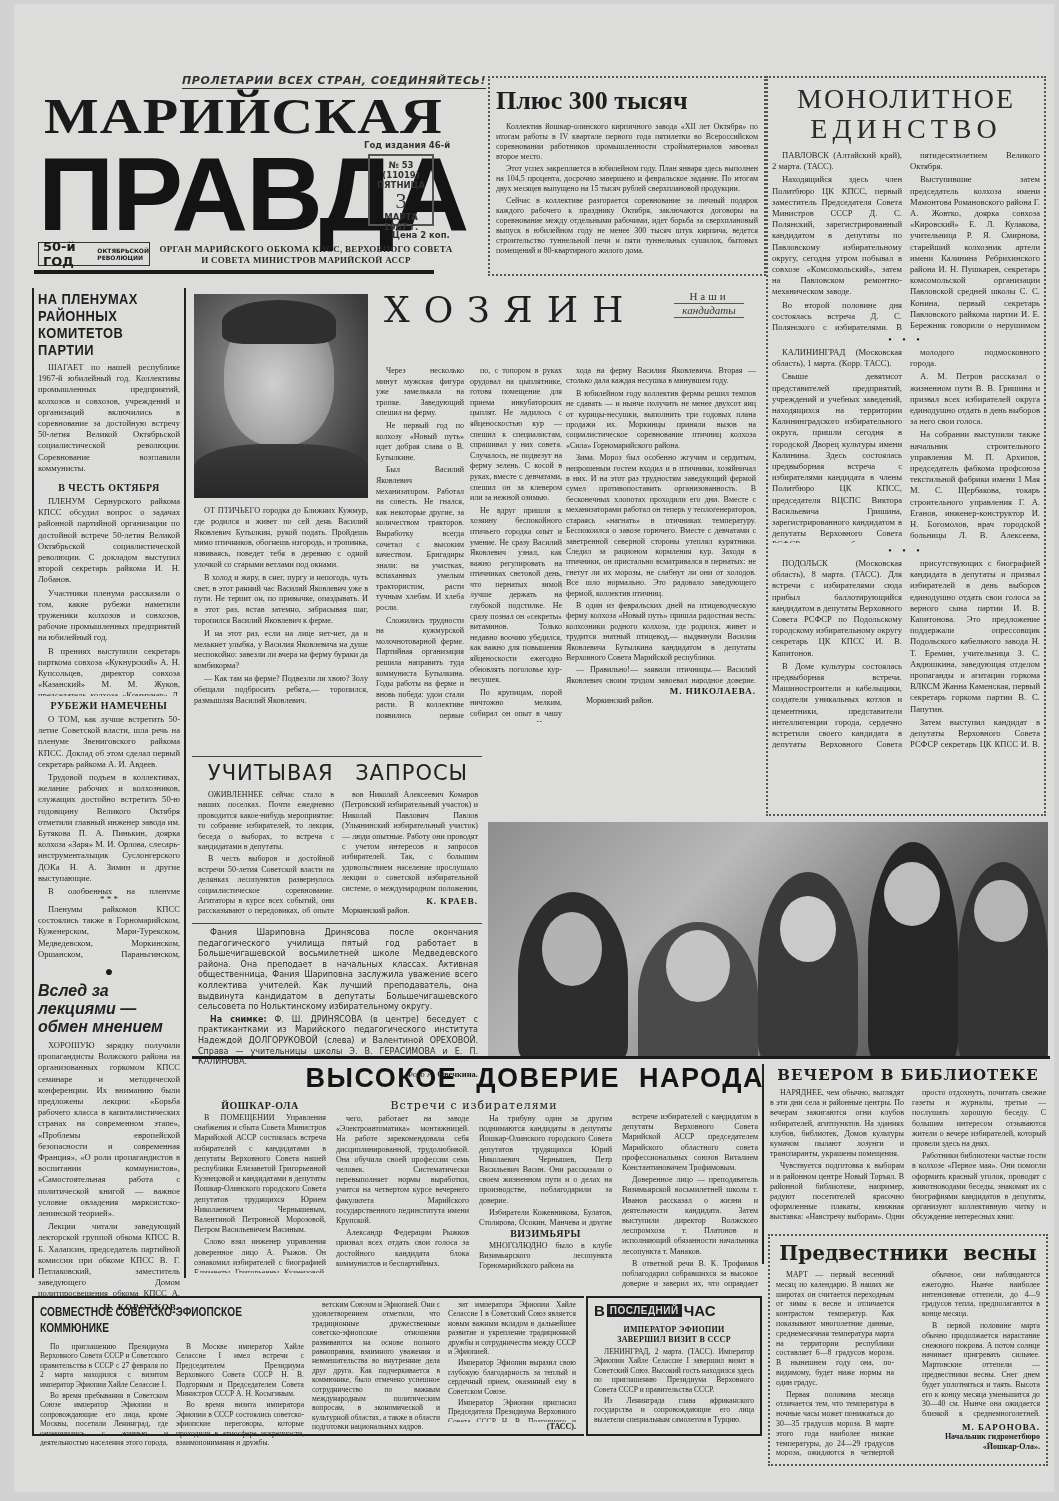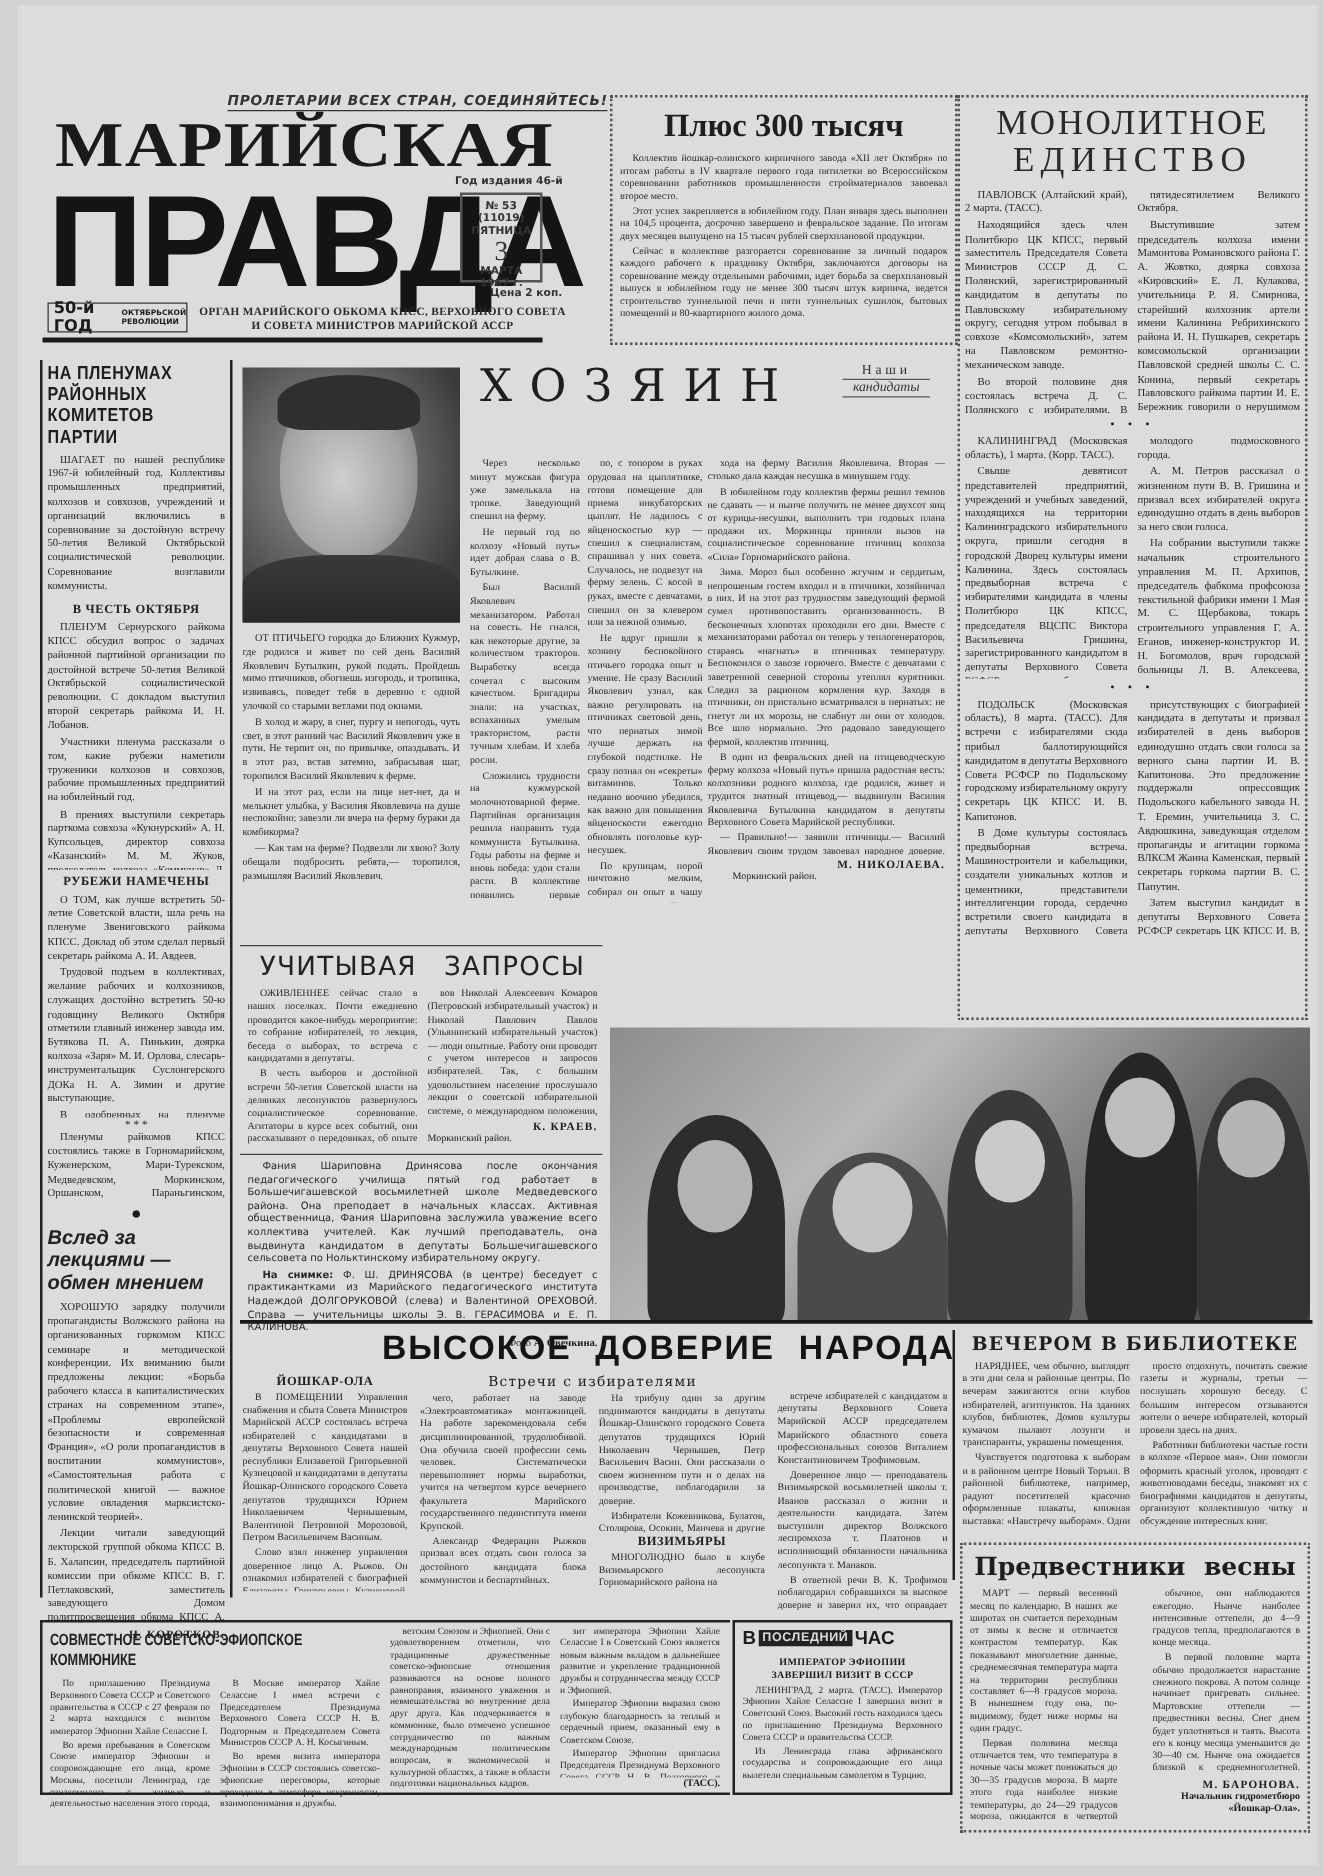--- a/index.html
+++ b/index.html
@@ -61,21 +61,21 @@
     </div>
     <div class="abs center" style="left:122px;top:178px;width:300px;font-size:9px;line-height:11px;font-weight:bold;letter-spacing:.3px;color:#2a2a2a;">
       <div>ОРГАН МАРИЙСКОГО ОБКОМА КПСС, ВЕРХОВНОГО СОВЕТА</div>
       <div>И СОВЕТА МИНИСТРОВ МАРИЙСКОЙ АССР</div>
     </div>
   </div>
   <div class="rule-thick" style="left:20px;top:266px;width:400px;height:4px;"></div>
 
   <div class="dashed-frame" style="left:474px;top:72px;width:278px;height:200px;"></div>
   <div class="abs" style="left:482px;top:82px;width:262px;">
-    <div style="font-size:26px;font-weight:bold;text-align:center;line-height:30px;margin-bottom:6px;color:#1e1e1e;">Плюс 300 тысяч</div>
+    <div style="font-size:26px;font-weight:bold;text-align:left;line-height:30px;margin-bottom:6px;color:#1e1e1e;">Плюс 300 тысяч</div>
     <div class="txt" style="font-size:8px;line-height:10px;">
       <p>Коллектив йошкар-олинского кирпичного завода «XII лет Октября» по итогам работы в IV квартале первого года пятилетки во Всероссийском соревновании работников промышленности стройматериалов завоевал второе место.</p>
       <p>Этот успех закрепляется в юбилейном году. План января здесь выполнен на 104,5 процента, досрочно завершено и февральское задание. По итогам двух месяцев выпущено на 15 тысяч рублей сверхплановой продукции.</p>
       <p>Сейчас в коллективе разгорается соревнование за личный подарок каждого рабочего к празднику Октября, заключаются договоры на соревнование между отдельными рабочими, идет борьба за сверхплановый выпуск в юбилейном году не менее 300 тысяч штук кирпича, ведется строительство туннельной печи и пяти туннельных сушилок, бытовых помещений и 80-квартирного жилого дома.</p>
     </div>
   </div>
 
   <div class="dashed-frame" style="left:752px;top:72px;width:280px;height:740px;"></div>
   <div class="abs" style="left:758px;top:80px;width:268px;">
     <div style="font-size:28px;line-height:30px;letter-spacing:2px;text-align:center;color:#2a2a2a;">

